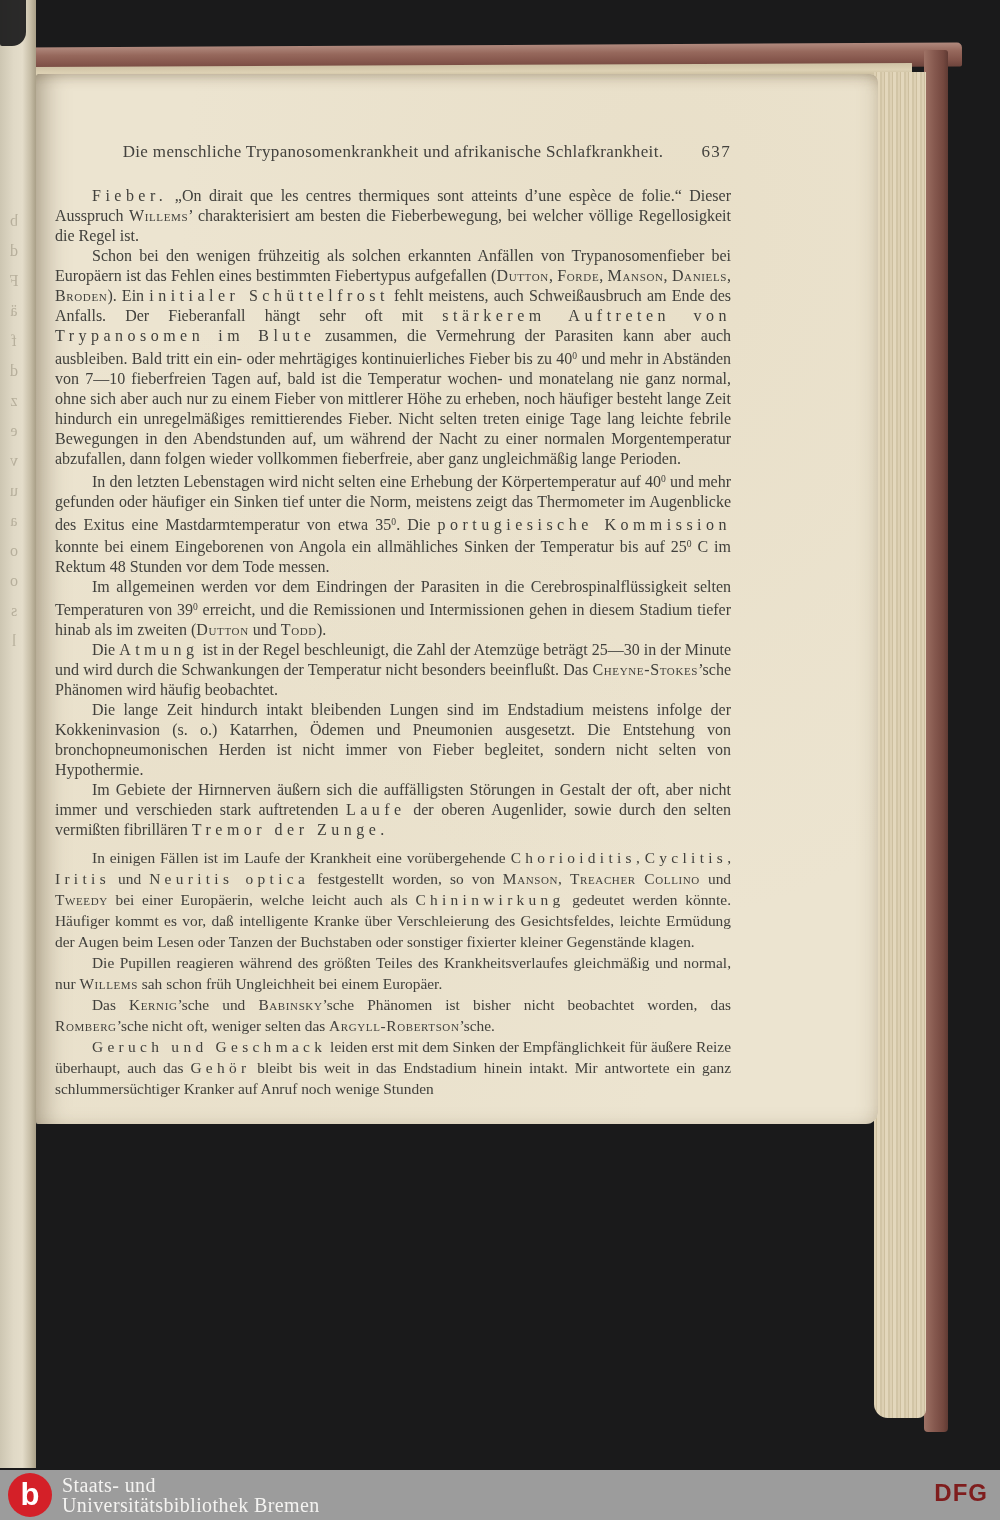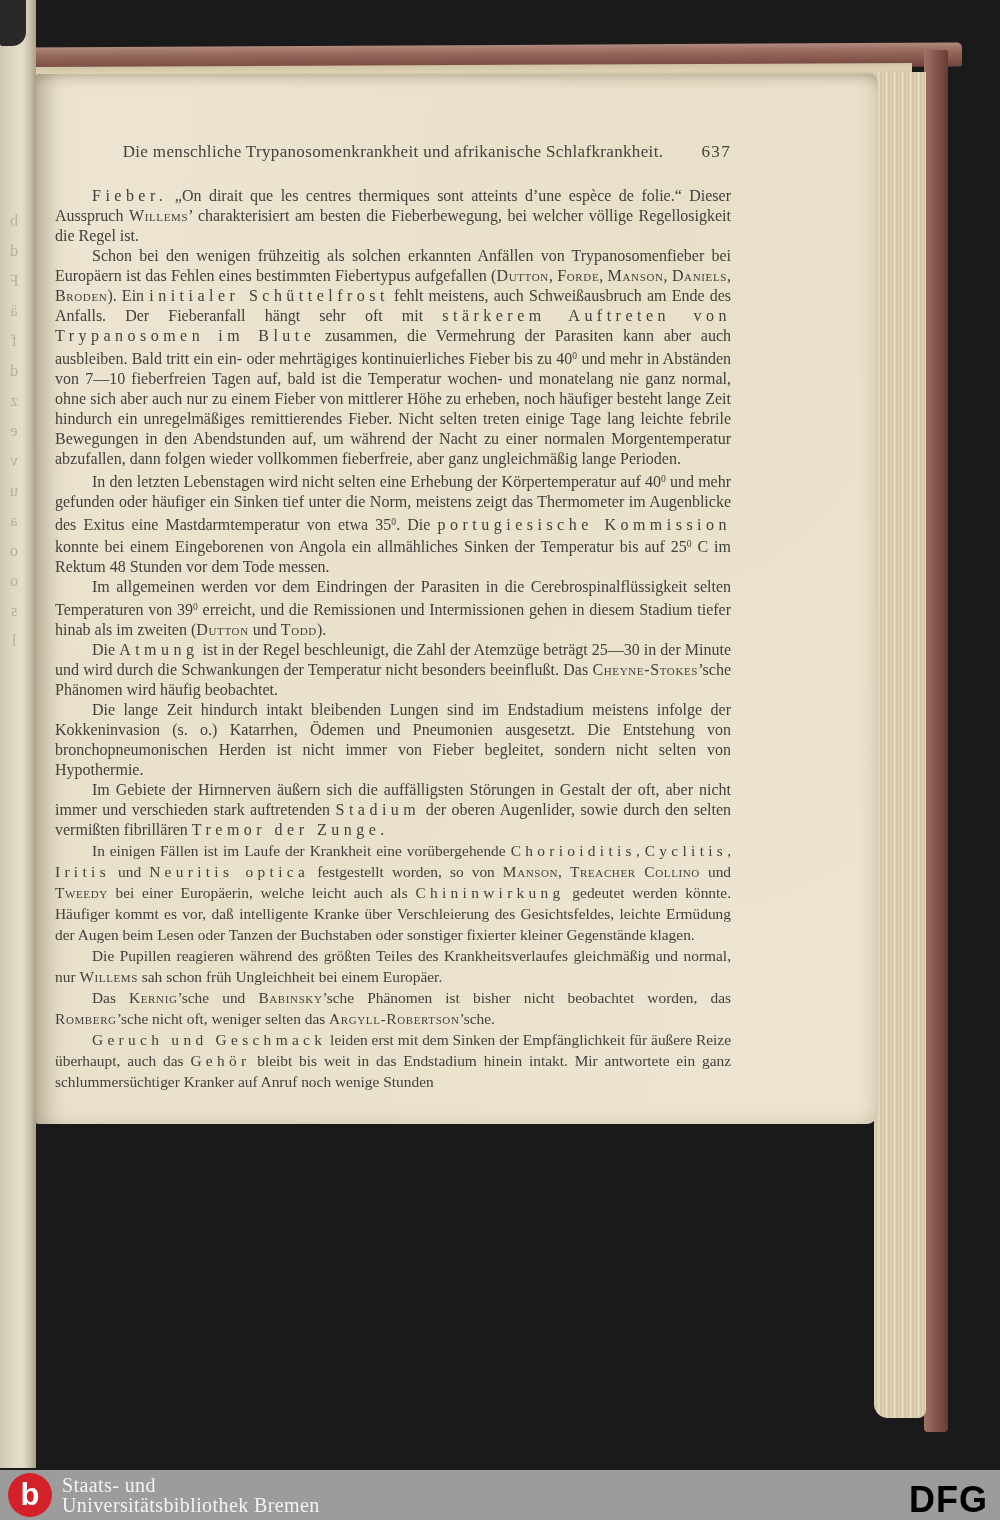--- a/index.html
+++ b/index.html
@@ -69,21 +69,21 @@
   }
   .running-header .pagenum{
     position:absolute;right:0;top:0;letter-spacing:.08em;margin-left:20px;
   }
   .para{
     margin:0;text-align:justify;text-indent:37px;
     font-size:16px;line-height:20px;
     hyphens:manual;
   }
   .para.small{font-size:15.4px;line-height:21px;}
-  .para.small.first-small{margin-top:0;font-family:Liberation Serif, serif;}
+  .para.small.first-small{margin-top:7px;font-family:Liberation Serif, serif;}
   .sp{letter-spacing:.28em;}
   .sc{font-variant:small-caps;letter-spacing:.04em;}
   .sup{font-size:.6em;vertical-align:.5em;letter-spacing:0;}
 
   
   .footer-bar{
     position:absolute;left:0;top:1470px;width:1000px;height:50px;
     background:#9c9c9c;
   }
   .logo-circle{
@@ -92,22 +92,22 @@
     font-family:"Liberation Sans", sans-serif;font-weight:700;font-size:31px;
     display:flex;align-items:center;justify-content:center;line-height:1;
     padding-bottom:2px;box-sizing:border-box;
   }
   .library-name{
     position:absolute;left:62px;top:5px;color:#f4f3f1;
     font-family:"Liberation Serif", serif;font-size:20px;line-height:20px;
     letter-spacing:.02em;
   }
   .dfg{
-    position:absolute;right:12px;top:9px;color:#000000;
-    font-family:"Liberation Sans", sans-serif;font-weight:700;font-size:36px;
+    position:absolute;right:12px;top:9px;color:#7f1d1d;
+    font-family:"Liberation Sans", sans-serif;font-weight:700;font-size:24px;
     letter-spacing:1px;
   }
 </style>
 </head>
 <body>
 
 <div class="scene">
 
   <div class="cover-top"></div>
   <div class="cover-right"></div>
@@ -120,21 +120,21 @@
         <span>Die menschliche Trypanosomenkrankheit und afrikanische Schlafkrankheit.</span>
         <span class="pagenum">637</span>
       </div>
       <div>
           <p class="para"><span class="sp">Fieber.</span><span> „On dirait que les centres thermiques sont atteints d’une espèce de folie.“  Dieser Ausspruch </span><span class="sc">Willems</span><span>’ charakterisiert am besten die Fieberbewegung, bei welcher völlige Regellosigkeit die Regel ist.</span></p>
           <p class="para"><span>Schon bei den wenigen frühzeitig als solchen erkannten Anfällen von Trypanosomenfieber bei Europäern ist das Fehlen eines bestimmten Fiebertypus aufgefallen (</span><span class="sc">Dutton</span><span>, </span><span class="sc">Forde</span><span>, </span><span class="sc">Manson</span><span>, </span><span class="sc">Daniels</span><span>, </span><span class="sc">Broden</span><span>).  Ein </span><span class="sp">initialer Schüttelfrost</span><span> fehlt meistens, auch Schweißausbruch am Ende des Anfalls.  Der Fieberanfall hängt sehr oft mit </span><span class="sp">stärkerem Auftreten von Trypanosomen im Blute</span><span> zusammen, die Vermehrung der Parasiten kann aber auch ausbleiben.  Bald tritt ein ein- oder mehrtägiges kontinuierliches Fieber bis zu 40</span><span class="sup">0</span><span> und mehr in Abständen von 7—10 fieberfreien Tagen auf, bald ist die Temperatur wochen- und monatelang nie ganz normal, ohne sich aber auch nur zu einem Fieber von mittlerer Höhe zu erheben, noch häufiger besteht lange Zeit hindurch ein unregelmäßiges remittierendes Fieber.  Nicht selten treten einige Tage lang leichte febrile Bewegungen in den Abendstunden auf, um während der Nacht zu einer normalen Morgentemperatur abzufallen, dann folgen wieder vollkommen fieberfreie, aber ganz ungleichmäßig lange Perioden.</span></p>
           <p class="para"><span>In den letzten Lebenstagen wird nicht selten eine Erhebung der Körpertemperatur auf 40</span><span class="sup">0</span><span> und mehr gefunden oder häufiger ein Sinken tief unter die Norm, meistens zeigt das Thermometer im Augenblicke des Exitus eine Mastdarmtemperatur von etwa 35</span><span class="sup">0</span><span>.  Die </span><span class="sp">portugiesische Kommission</span><span> konnte bei einem Eingeborenen von Angola ein allmähliches Sinken der Temperatur bis auf 25</span><span class="sup">0</span><span> C im Rektum 48 Stunden vor dem Tode messen.</span></p>
           <p class="para"><span>Im allgemeinen werden vor dem Eindringen der Parasiten in die Cerebrospinalflüssigkeit selten Temperaturen von 39</span><span class="sup">0</span><span> erreicht, und die Remissionen und Intermissionen gehen in diesem Stadium tiefer hinab als im zweiten (</span><span class="sc">Dutton</span><span> und </span><span class="sc">Todd</span><span>).</span></p>
           <p class="para"><span>Die </span><span class="sp">Atmung</span><span> ist in der Regel beschleunigt, die Zahl der Atemzüge beträgt 25—30 in der Minute und wird durch die Schwankungen der Temperatur nicht besonders beeinflußt.  Das </span><span class="sc">Cheyne-Stokes</span><span>’sche Phänomen wird häufig beobachtet.</span></p>
           <p class="para"><span>Die lange Zeit hindurch intakt bleibenden Lungen sind im Endstadium meistens infolge der Kokkeninvasion (s. o.) Katarrhen, Ödemen und Pneumonien ausgesetzt. Die Entstehung von bronchopneumonischen Herden ist nicht immer von Fieber begleitet, sondern nicht selten von Hypothermie.</span></p>
-          <p class="para"><span>Im Gebiete der Hirnnerven äußern sich die auffälligsten Störungen in Gestalt der oft, aber nicht immer und verschieden stark auftretenden </span><span class="sp">Stadium</span><span> der oberen Augenlider, sowie durch den selten vermißten fibrillären </span><span class="sp">Tremor der Zunge.</span></p>
+          <p class="para"><span>Im Gebiete der Hirnnerven äußern sich die auffälligsten Störungen in Gestalt der oft, aber nicht immer und verschieden stark auftretenden </span><span class="sp">Laufe</span><span> der oberen Augenlider, sowie durch den selten vermißten fibrillären </span><span class="sp">Tremor der Zunge.</span></p>
           <p class="para small first-small"><span>In einigen Fällen ist im Laufe der Krankheit eine vorübergehende </span><span class="sp">Chorioiditis</span><span>, </span><span class="sp">Cyclitis</span><span>, </span><span class="sp">Iritis</span><span> und </span><span class="sp">Neuritis optica</span><span> festgestellt worden, so von </span><span class="sc">Manson</span><span>, </span><span class="sc">Treacher Collino</span><span> und </span><span class="sc">Tweedy</span><span> bei einer Europäerin, welche leicht auch als </span><span class="sp">Chininwirkung</span><span> gedeutet werden könnte.  Häufiger kommt es vor, daß intelligente Kranke über Verschleierung des Gesichtsfeldes, leichte Ermüdung der Augen beim Lesen oder Tanzen der Buchstaben oder sonstiger fixierter kleiner Gegenstände klagen.</span></p>
           <p class="para small"><span>Die Pupillen reagieren während des größten Teiles des Krankheitsverlaufes gleichmäßig und normal, nur </span><span class="sc">Willems</span><span> sah schon früh Ungleichheit bei einem Europäer.</span></p>
           <p class="para small"><span>Das </span><span class="sc">Kernig</span><span>’sche und </span><span class="sc">Babinsky</span><span>’sche Phänomen ist bisher nicht beobachtet worden, das </span><span class="sc">Romberg</span><span>’sche nicht oft, weniger selten das </span><span class="sc">Argyll-Robertson</span><span>’sche.</span></p>
           <p class="para small"><span class="sp">Geruch und Geschmack</span><span> leiden erst mit dem Sinken der Empfänglichkeit für äußere Reize überhaupt, auch das </span><span class="sp">Gehör</span><span> bleibt bis weit in das Endstadium hinein intakt. Mir antwortete ein ganz schlummersüchtiger Kranker auf Anruf noch wenige Stunden</span></p>
         </div>
     </div>
   </div>
 
   <div class="left-strip">
     <div>

